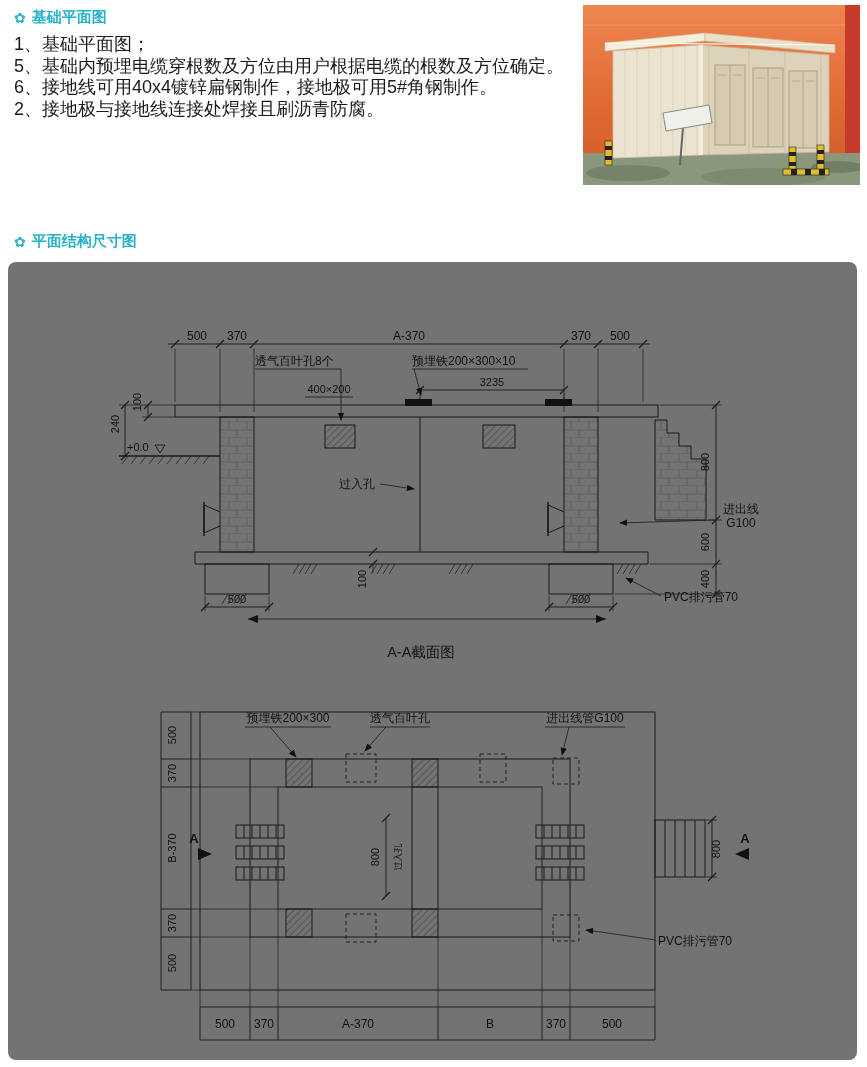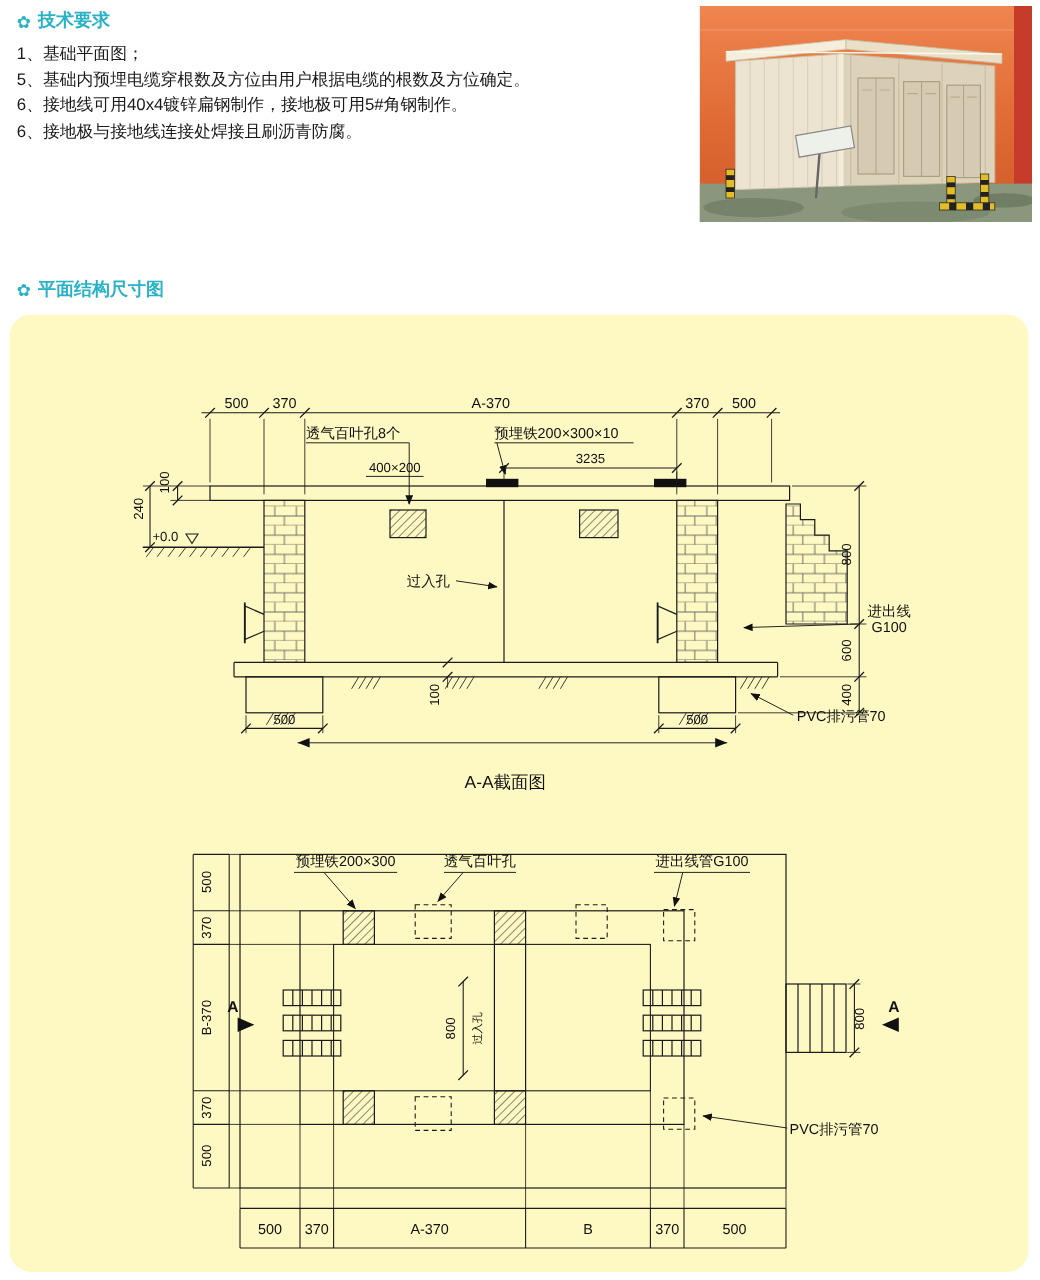--- a/index.html
+++ b/index.html
@@ -1,41 +1,41 @@
 <!DOCTYPE html>
 <html><head>
 <meta charset="utf-8">
 <style>
   html,body{margin:0;padding:0;background:#fff;}
   body{width:867px;height:1067px;position:relative;font-family:"Liberation Sans","DejaVu Sans",sans-serif;}
   .page{position:absolute;inset:0;width:867px;height:1067px;background:#ffffff;overflow:hidden;}
   .sec-head{position:absolute;display:flex;align-items:center;gap:6px;color:#29b2c6;font-weight:bold;font-size:15px;}
   .flower{font-size:14px;line-height:1;}
   .req-list{position:absolute;left:14px;top:34px;margin:0;padding:0;list-style:none;
-            font-size:14px;color:#1a1a1a;line-height:21.5px;width:562px;}
+            font-size:18px;color:#1a1a1a;line-height:21.5px;width:562px;}
   .photo{position:absolute;left:583px;top:5px;width:277px;height:180px;}
-  .panel{position:absolute;left:8px;top:262px;width:849px;height:798px;background:#fef9c3;border-radius:18px;}
+  .panel{position:absolute;left:8px;top:262px;width:849px;height:798px;background:#737373;border-radius:8px;}
   svg text{font-family:"Liberation Sans","DejaVu Sans",sans-serif;}
   .f9{font-size:9px;} .f11{font-size:11px;} .f12{font-size:12px;}
   .f13{font-size:13px;font-weight:bold;} .f14{font-size:14.5px;}
 </style>
 </head>
 <body>
 
 <div class="page">
 
   <div class="sec-head" style="left:14px;top:8px;">
     <span class="flower">✿</span>
-    <span>技术要求</span>
+    <span>基础平面图</span>
   </div>
   <ul class="req-list">
     <li>1、基础平面图；</li>
     <li>5、基础内预埋电缆穿根数及方位由用户根据电缆的根数及方位确定。</li>
     <li>6、接地线可用40x4镀锌扁钢制作，接地极可用5#角钢制作。</li>
-    <li>6、接地极与接地线连接处焊接且刷沥青防腐。</li>
+    <li>2、接地极与接地线连接处焊接且刷沥青防腐。</li>
   </ul>
 
   <div class="photo">
     <svg width="277" height="180" viewBox="0 0 277 180">
       <defs>
         <linearGradient id="wallg" x1="0" y1="0" x2="0" y2="1">
           <stop offset="0" stop-color="#ef8550"></stop>
           <stop offset="0.55" stop-color="#e06a33"></stop>
           <stop offset="1" stop-color="#cf5a2a"></stop>
         </linearGradient>

